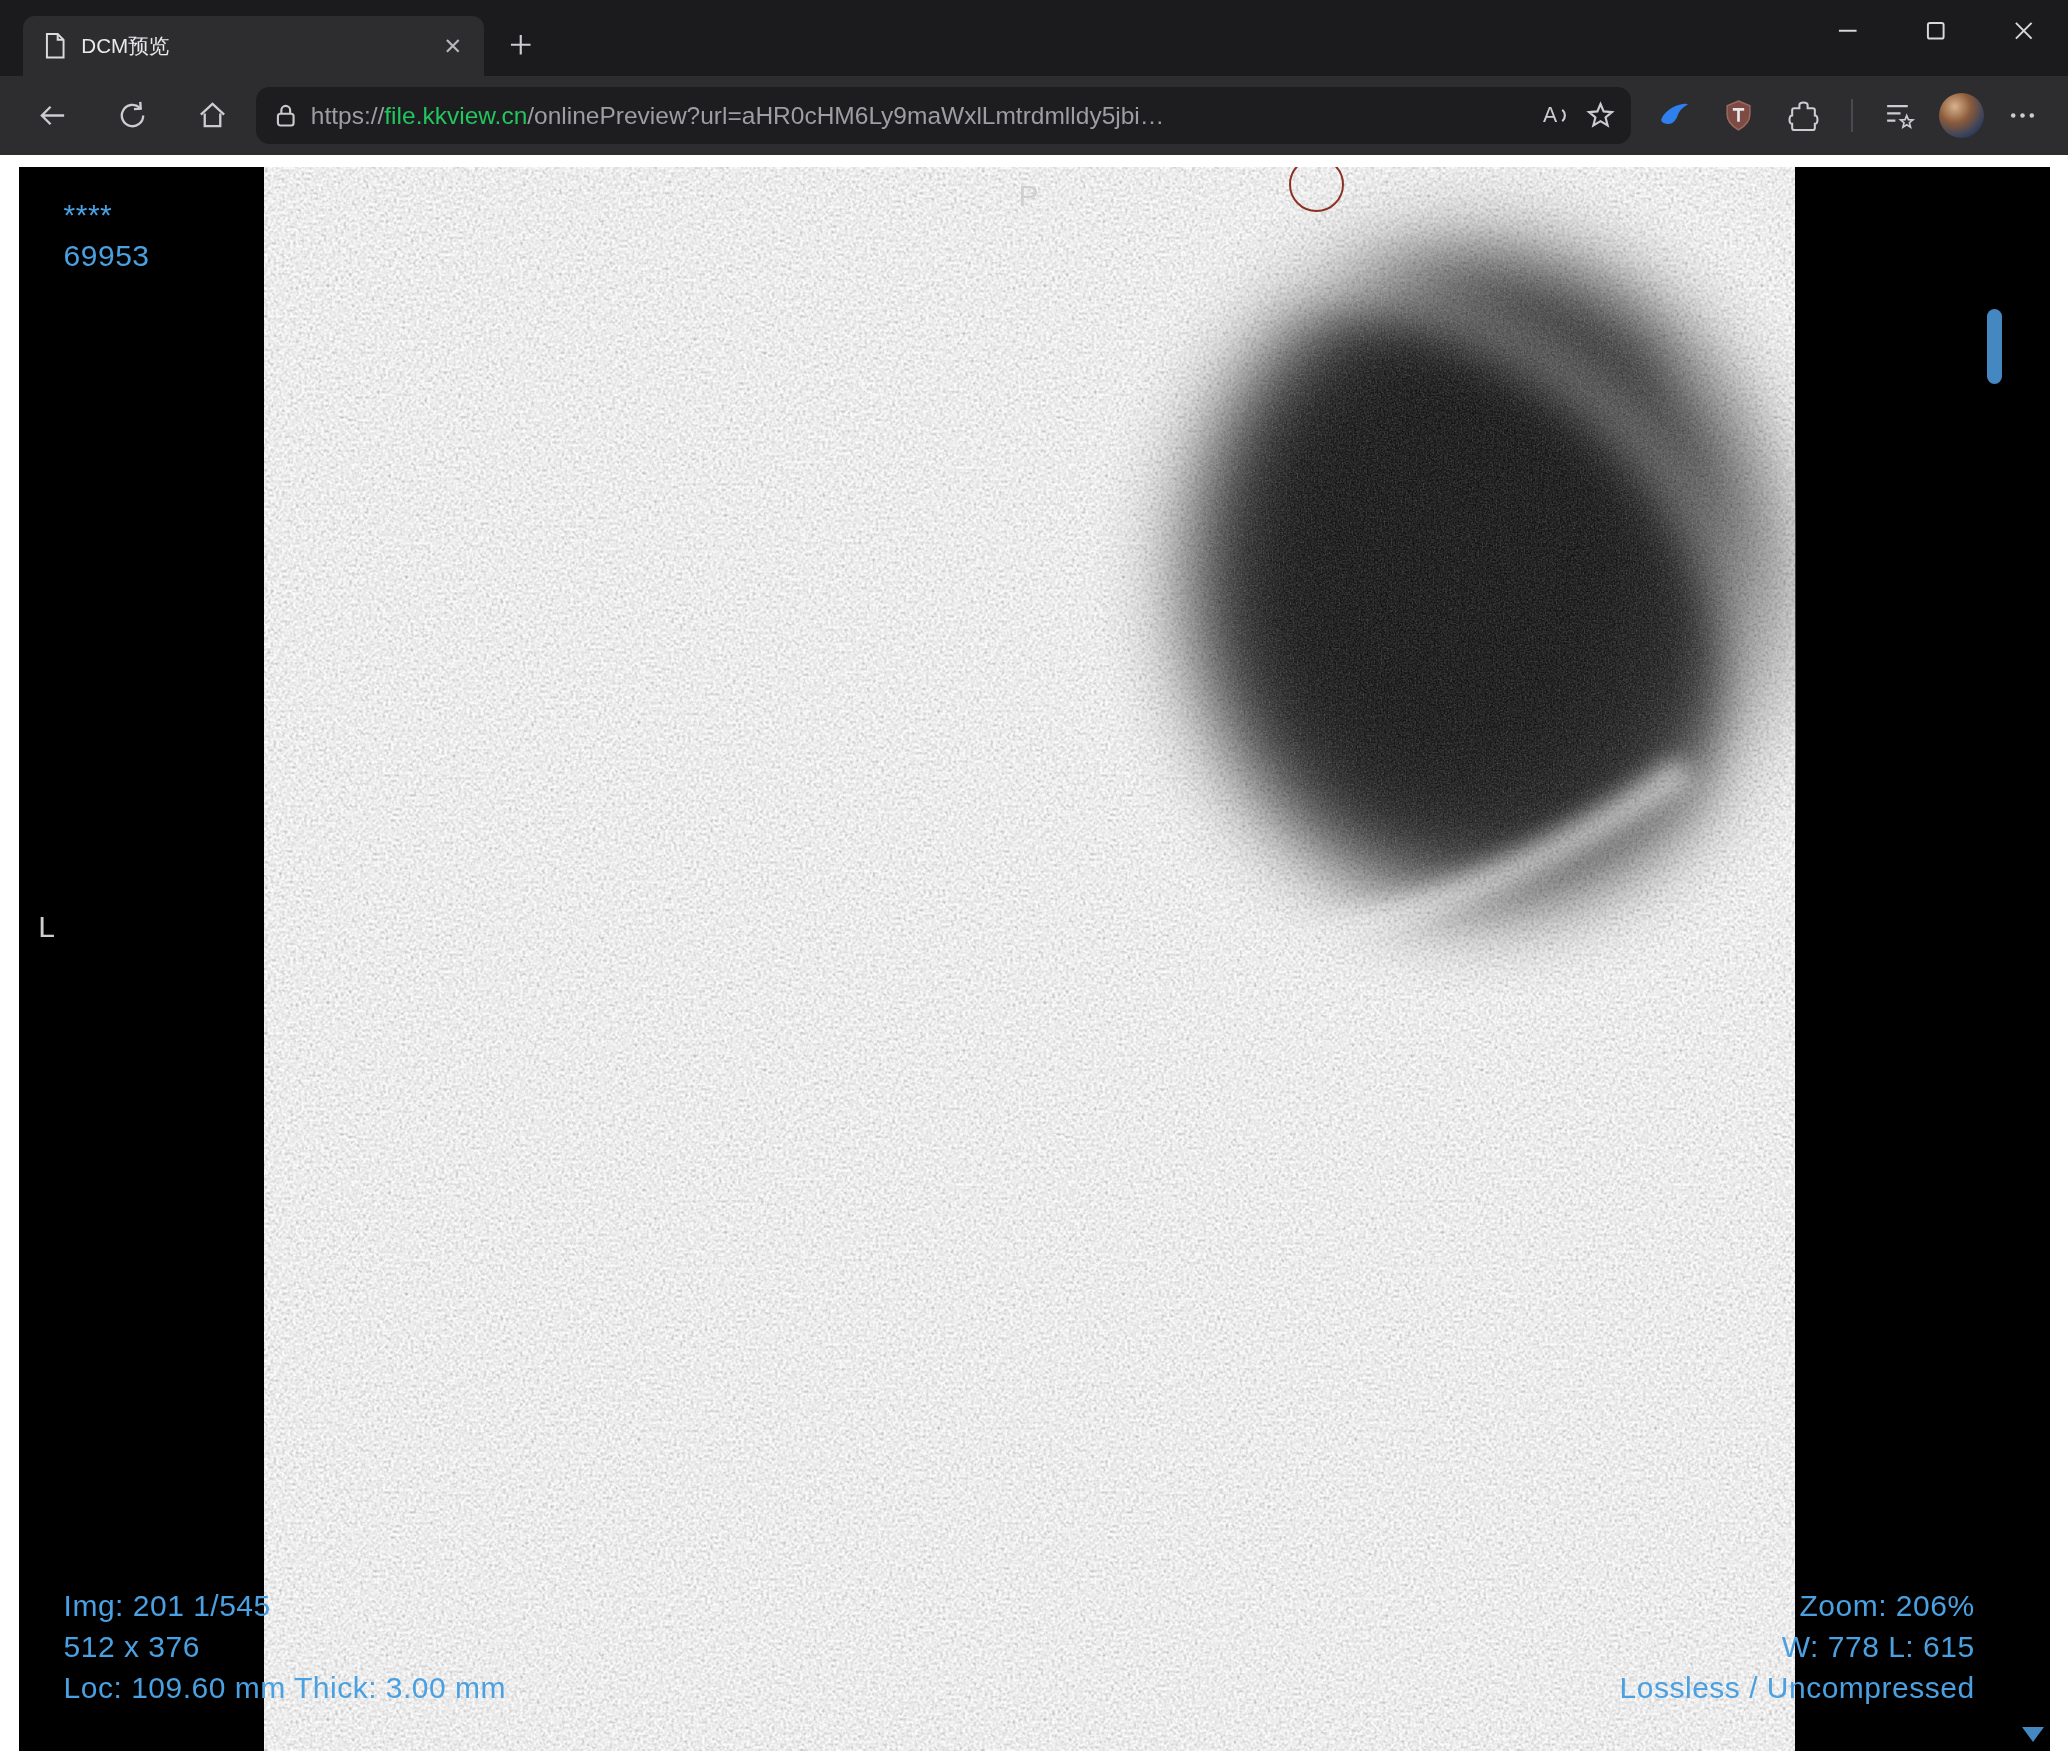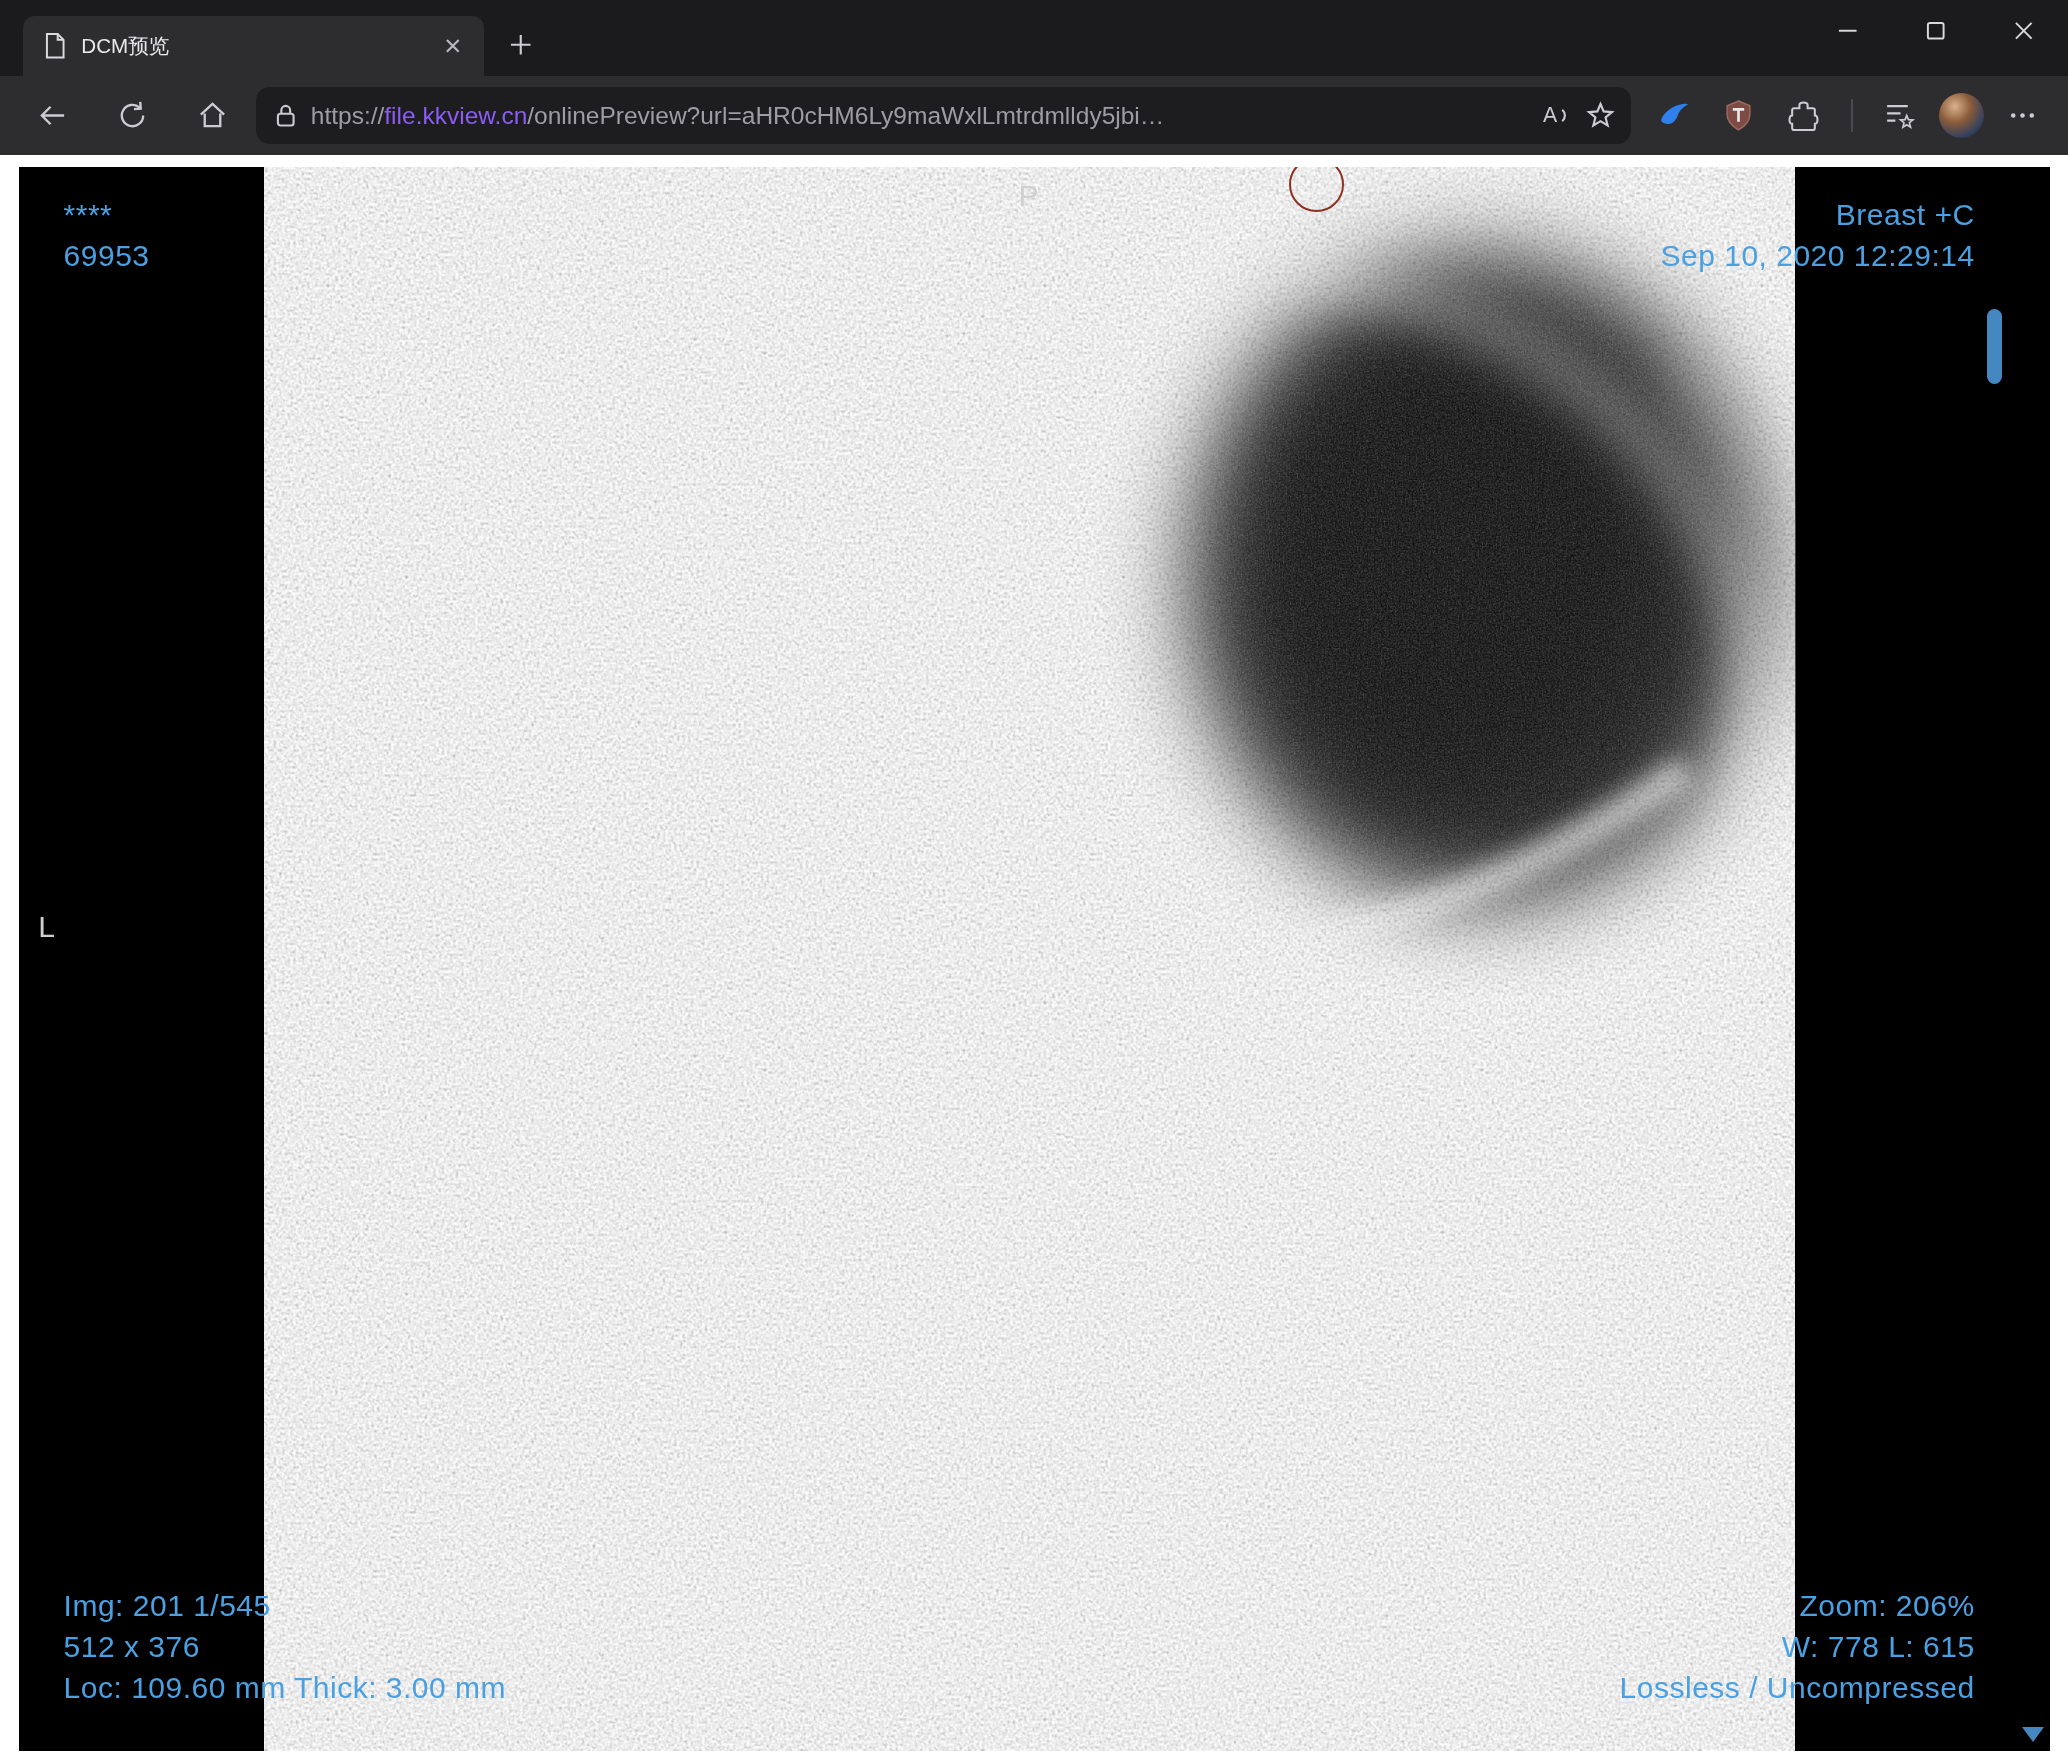--- a/index.html
+++ b/index.html
@@ -20,21 +20,21 @@
              display:flex; align-items:center; justify-content:center; }
   svg.glyph { display:block; }
 
   
   .toolbar { height:79px; background:#2d2d30; display:flex; align-items:center; padding:0 19.6px 0 27.4px; flex:0 0 auto; }
   .nav-group { display:flex; align-items:center; gap:29px; }
   .tool-btn { width:51px; height:51px; border-radius:7.8px; }
   .addressbar { flex:1; height:57px; background:#1d1d20; border-radius:13.7px; display:flex; align-items:center;
                 padding:0 7.8px 0 17.6px; margin:0 17.6px; min-width:0; }
   .url { flex:1; font-size:24.5px; color:#9d9da2; white-space:nowrap; overflow:hidden; margin-left:13.7px; }
-  .url .domain { color:#8b5cf6; }
+  .url .domain { color:#22c55e; }
   .bar-icon { width:45px; height:45px; border-radius:7.8px; flex:0 0 auto; }
   .ext-group { display:flex; align-items:center; gap:13.7px; }
   .divider { width:2px; height:33px; background:#4a4a4e; margin:0 7.8px; }
   .avatar { width:45px; height:45px; border-radius:50%; border:none; cursor:pointer;
             background: radial-gradient(circle at 35% 30%, #d9b38c 0%, #8a5a3a 38%, #33415e 72%, #141c2c 100%); }
 
   
   .page { flex:1; background:#ffffff; padding:11.8px 18.6px 12.7px 18.6px; }
   .canvas { position:relative; width:2031px; height:1584px; background:#000; overflow:hidden; }
   svg.mri { position:absolute; left:0; top:0; isolation:isolate; }
@@ -251,24 +251,20 @@
 
           <rect x="250" y="0" width="1562" height="1616" filter="url(#fSpeck)" opacity="0.3"></rect>
         </g>
       </svg>
 
       <div class="ov tl">
         <div>****</div>
         <div>69953</div>
       </div>
 
-      <div class="ov tr">
-        <div>Breast +C</div>
-        <div>Sep 10, 2020 12:29:14</div>
-      </div>
 
       <div class="marker marker-p">P</div>
       <div class="marker marker-l">L</div>
 
       <div class="ov bl">
         <div>Img: 201 1/545</div>
         <div>512 x 376</div>
         <div>Loc: 109.60 mm Thick: 3.00 mm</div>
       </div>
 

